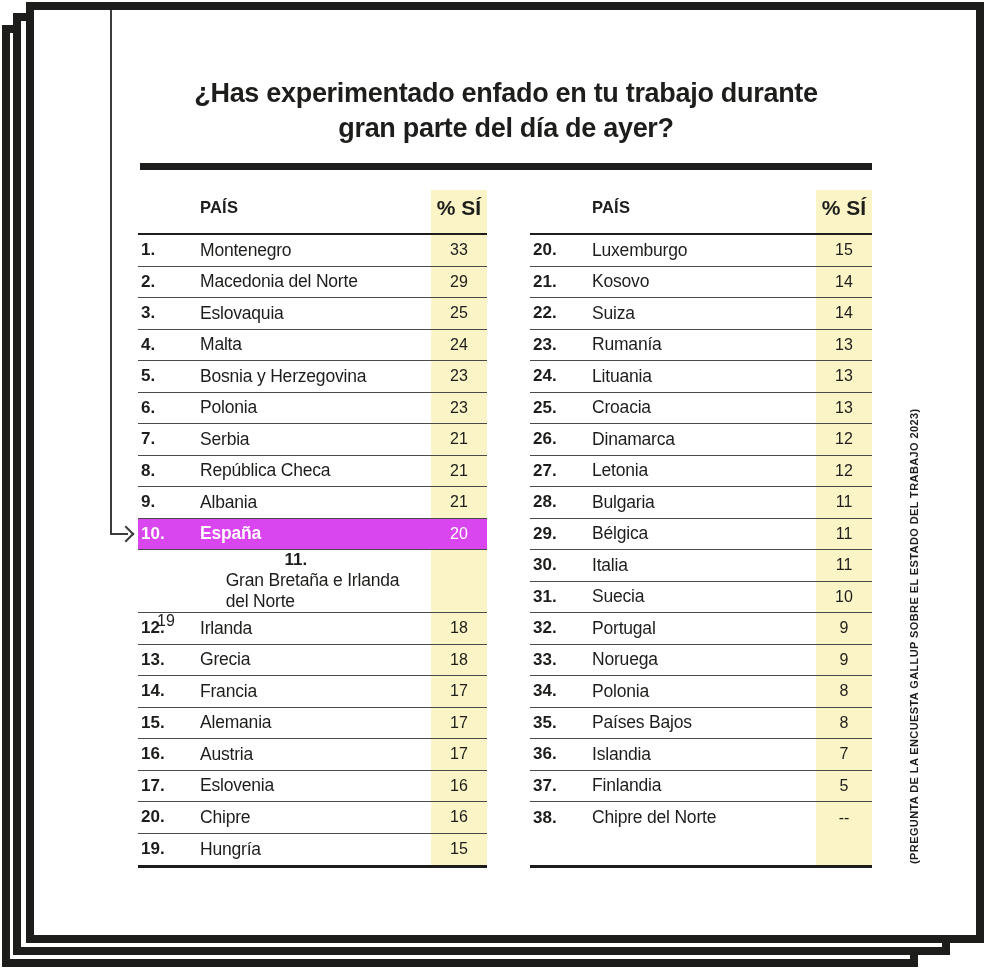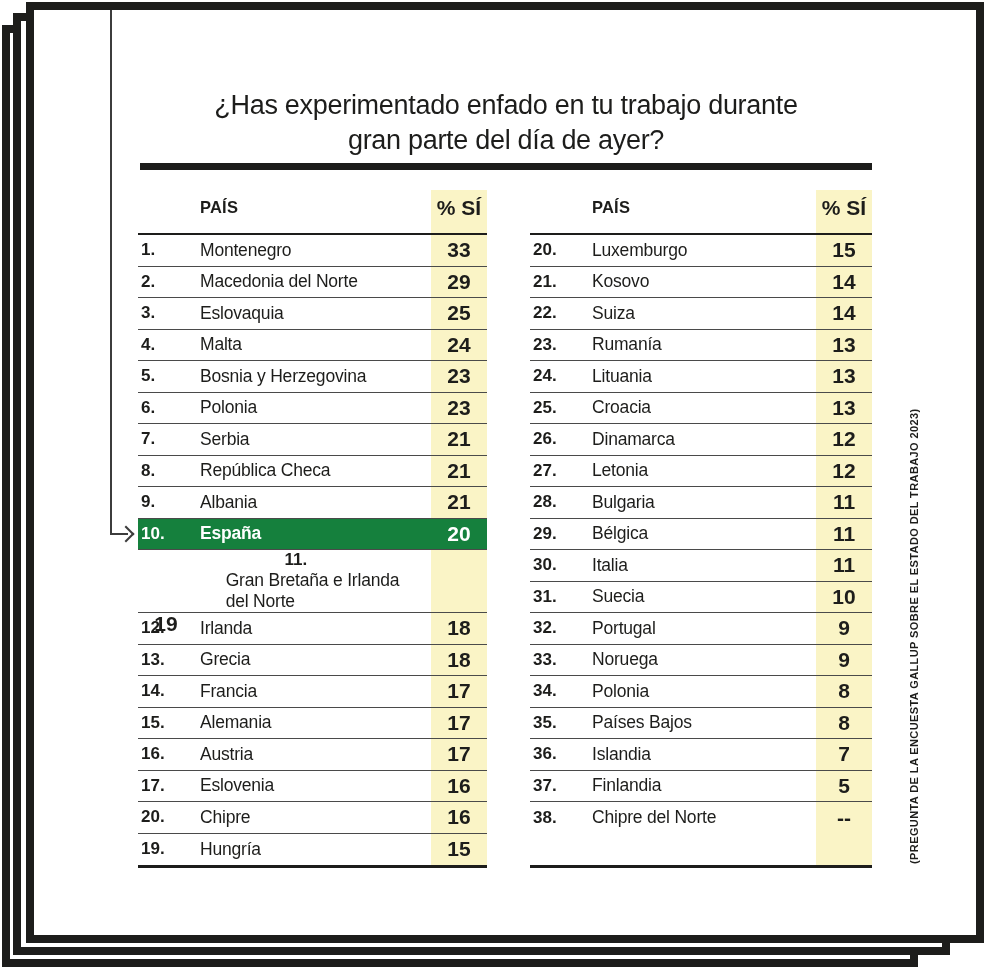--- a/index.html
+++ b/index.html
@@ -10,42 +10,42 @@
   }
   .canvas{position:absolute;left:0;top:0;width:984px;height:970px;}
 
   
   .page{position:absolute;background:#ffffff;border:8px solid #1d1d1b;box-sizing:border-box;}
   .p-back{left:2px;top:25px;width:916px;height:942px;z-index:1;}
   .p-mid{left:13px;top:13px;width:937px;height:942px;z-index:2;}
   .p-front{left:26px;top:2px;width:958px;height:941px;z-index:3;}
 
   
-  .title{position:absolute;left:140px;top:88px;width:732px;text-align:center;
-    font-size:27px;font-weight:normal;line-height:35px;letter-spacing:-0.3px;z-index:4;}
+  .title{position:absolute;left:140px;top:76px;width:732px;text-align:center;
+    font-size:27px;font-weight:bold;line-height:35px;letter-spacing:-0.3px;z-index:4;}
   .rule{position:absolute;left:140px;top:163px;width:732px;height:7px;background:#1d1d1b;z-index:4;}
 
   
   .table{position:absolute;top:190px;z-index:4;border-bottom:3px solid #1d1d1b;}
   .table.left{left:138px;width:349px;}
   .table.right{left:530px;width:342px;}
   .yellow-strip{position:absolute;top:0;right:0;bottom:0;width:56px;z-index:0;}
   .thead{position:relative;z-index:1;height:45px;display:flex;align-items:center;
     padding-bottom:8px;box-sizing:border-box;border-bottom:2.5px solid #1d1d1b;}
   .th-country{margin-left:62px;flex:1;font-weight:bold;font-size:16.5px;letter-spacing:0.2px;}
   .th-value{width:56px;text-align:center;font-weight:bold;font-size:21px;}
   .rows{position:relative;z-index:1;height:630px;}
   .row{display:flex;align-items:center;height:31.5px;box-sizing:border-box;
     border-bottom:1px solid #4a4a4a;position:relative;font-size:17.5px;}
   .row:last-child{border-bottom:none;}
   .row.tall{height:63px;flex-direction:column;}
   .rank{width:62px;font-weight:bold;padding-left:3px;box-sizing:border-box;font-size:17px;}
   .country{flex:1;line-height:21px;letter-spacing:-0.2px;}
   .val{width:56px;align-self:stretch;display:flex;align-items:center;justify-content:center;
-    font-weight:bold;font-size:21px;}
+    font-weight:normal;font-size:16px;}
   .row.tall .val{align-items:flex-end;padding-bottom:5px;box-sizing:border-box;}
   .row.hl{color:#ffffff;}
   .row.hl .country{font-weight:bold;}
 
   
   .arrow-v{position:absolute;left:110px;top:10px;width:2px;height:524px;background:#3c3c3c;z-index:4;}
   .arrow-h{position:absolute;left:110px;top:533px;width:18px;height:2px;background:#3c3c3c;z-index:4;}
   .arrow-head{position:absolute;left:120px;top:528px;width:10px;height:10px;
     border-top:2px solid #3c3c3c;border-right:2px solid #3c3c3c;transform:rotate(45deg);z-index:4;}
 
@@ -117,21 +117,21 @@
         <div class="row">
           <span class="rank">8.</span>
           <span class="country">República Checa</span>
           <span class="val">21</span>
         </div>
         <div class="row">
           <span class="rank">9.</span>
           <span class="country">Albania</span>
           <span class="val">21</span>
         </div>
-        <div class="row hl" style="background: #15803d;">
+        <div class="row hl" style="background: #d946ef;">
           <span class="rank">10.</span>
           <span class="country">España</span>
           <span class="val">20</span>
         </div>
         <div class="row tall">
           <span class="rank">11.</span>
           <span class="country">
             <div>Gran Bretaña e Irlanda</div>
             <div>del Norte</div>
           </span>

